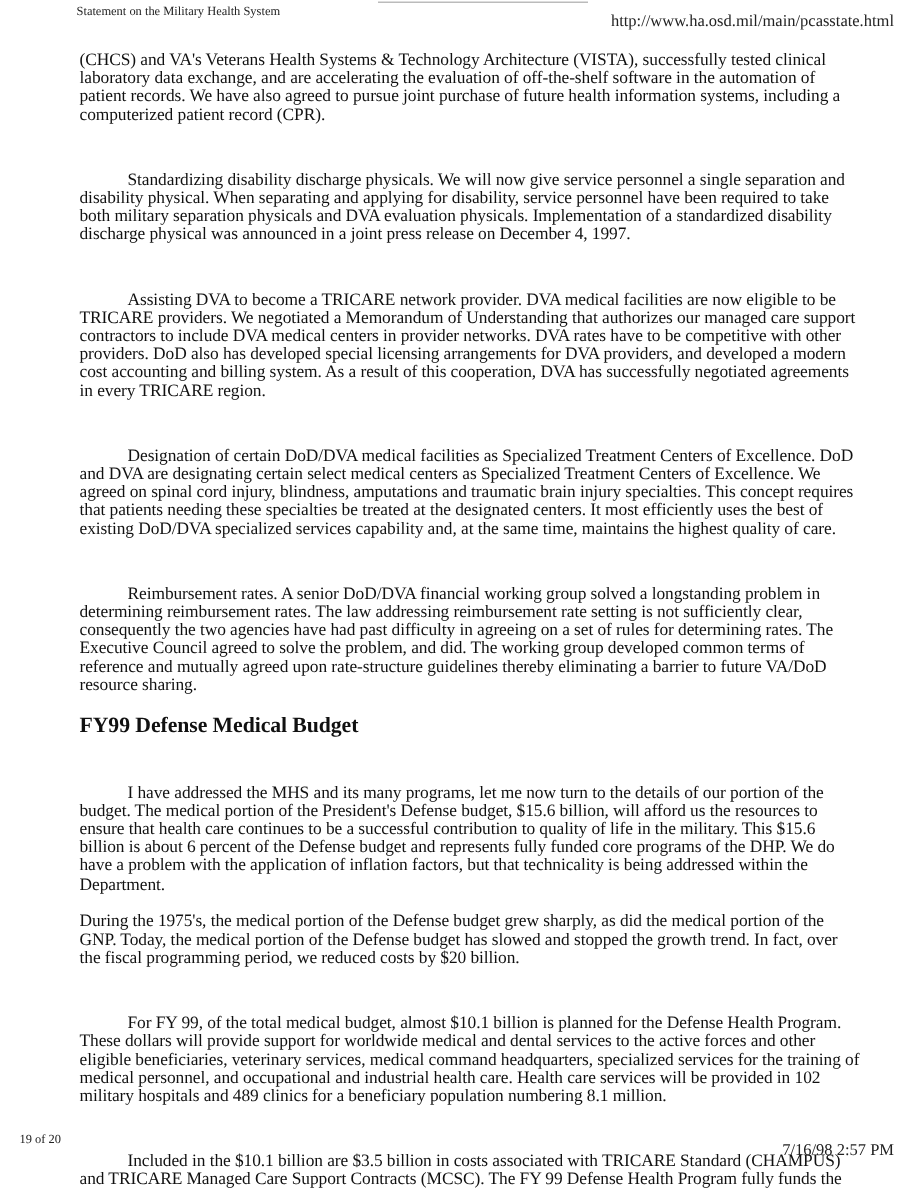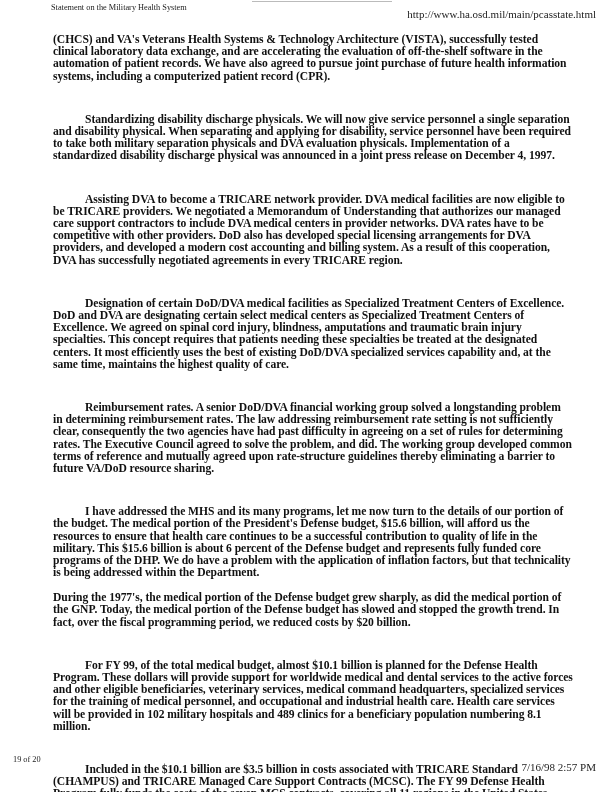--- a/index.html
+++ b/index.html
@@ -16,21 +16,21 @@
       position: absolute; right: 15px; top: 8px;
       font-size: 11px; color: #222; padding-left: 12px;
     }
     .hdr-rule {
       position: absolute; left: 252px; top: 1px; width: 140px; height: 1px; background: #bbb;
     }
     .content {
       position: absolute; left: 53px; top: 34px; width: 520px;
       font-size: 11.6px; line-height: 12.2px; letter-spacing: -0.05px;
     }
-    .content p { margin: 0 0 12.6px 0; font-weight: bold; }
+    .content p { margin: 0 0 12.6px 0; }
     .content p.indent { text-indent: 32px; margin-top: 31px; }
     .content h2 {
       font-size: 14.5px; font-weight: bold; margin: 2px 0 12px 0; line-height: 16px;
     }
     .ftr-left {
       position: absolute; left: 13px; top: 755px; font-size: 8.3px; color: #222;
     }
     .ftr-right {
       position: absolute; right: 15px; top: 761px; font-size: 11px; color: #222;
     }
@@ -42,22 +42,23 @@
 <div class="hdr-left">Statement on the Military Health System</div>
 <div class="hdr-right">http://www.ha.osd.mil/main/pcasstate.html</div>
 
 <div class="content">
   <p>(CHCS) and VA's Veterans Health Systems &amp; Technology Architecture (VISTA), successfully tested clinical laboratory data exchange, and are accelerating the evaluation of off-the-shelf software in the automation of patient records. We have also agreed to pursue joint purchase of future health information systems, including a computerized patient record (CPR).</p>
   <p class="indent">Standardizing disability discharge physicals. We will now give service personnel a single separation and disability physical. When separating and applying for disability, service personnel have been required to take both military separation physicals and DVA evaluation physicals. Implementation of a standardized disability discharge physical was announced in a joint press release on December 4, 1997.</p>
   <p class="indent">Assisting DVA to become a TRICARE network provider. DVA medical facilities are now eligible to be TRICARE providers. We negotiated a Memorandum of Understanding that authorizes our managed care support contractors to include DVA medical centers in provider networks. DVA rates have to be competitive with other providers. DoD also has developed special licensing arrangements for DVA providers, and developed a modern cost accounting and billing system. As a result of this cooperation, DVA has successfully negotiated agreements in every TRICARE region.</p>
   <p class="indent">Designation of certain DoD/DVA medical facilities as Specialized Treatment Centers of Excellence. DoD and DVA are designating certain select medical centers as Specialized Treatment Centers of Excellence. We agreed on spinal cord injury, blindness, amputations and traumatic brain injury specialties. This concept requires that patients needing these specialties be treated at the designated centers. It most efficiently uses the best of existing DoD/DVA specialized services capability and, at the same time, maintains the highest quality of care.</p>
   <p class="indent">Reimbursement rates. A senior DoD/DVA financial working group solved a longstanding problem in determining reimbursement rates. The law addressing reimbursement rate setting is not sufficiently clear, consequently the two agencies have had past difficulty in agreeing on a set of rules for determining rates. The Executive Council agreed to solve the problem, and did. The working group developed common terms of reference and mutually agreed upon rate-structure guidelines thereby eliminating a barrier to future VA/DoD resource sharing.</p>
 
+  <h2>FY99 Defense Medical Budget</h2>
 
   <p class="indent">I have addressed the MHS and its many programs, let me now turn to the details of our portion of the budget. The medical portion of the President's Defense budget, $15.6 billion, will afford us the resources to ensure that health care continues to be a successful contribution to quality of life in the military. This $15.6 billion is about 6 percent of the Defense budget and represents fully funded core programs of the DHP. We do have a problem with the application of inflation factors, but that technicality is being addressed within the Department.</p>
-  <p>During the 1977's, the medical portion of the Defense budget grew sharply, as did the medical portion of the GNP. Today, the medical portion of the Defense budget has slowed and stopped the growth trend. In fact, over the fiscal programming period, we reduced costs by $20 billion.</p>
+  <p>During the 1975's, the medical portion of the Defense budget grew sharply, as did the medical portion of the GNP. Today, the medical portion of the Defense budget has slowed and stopped the growth trend. In fact, over the fiscal programming period, we reduced costs by $20 billion.</p>
   <p class="indent">For FY 99, of the total medical budget, almost $10.1 billion is planned for the Defense Health Program. These dollars will provide support for worldwide medical and dental services to the active forces and other eligible beneficiaries, veterinary services, medical command headquarters, specialized services for the training of medical personnel, and occupational and industrial health care. Health care services will be provided in 102 military hospitals and 489 clinics for a beneficiary population numbering 8.1 million.</p>
   <p class="indent">Included in the $10.1 billion are $3.5 billion in costs associated with TRICARE Standard (CHAMPUS) and TRICARE Managed Care Support Contracts (MCSC). The FY 99 Defense Health Program fully funds the costs of the seven MCS contracts, covering all 11 regions in the United States.</p>
   <p class="indent">In addition, $402 million in the Defense Health Program provides for procurement of capital</p>
 </div>
 
 <div class="ftr-left">19 of 20</div>
 <div class="ftr-right">7/16/98 2:57 PM</div>
 
 </body></html>

